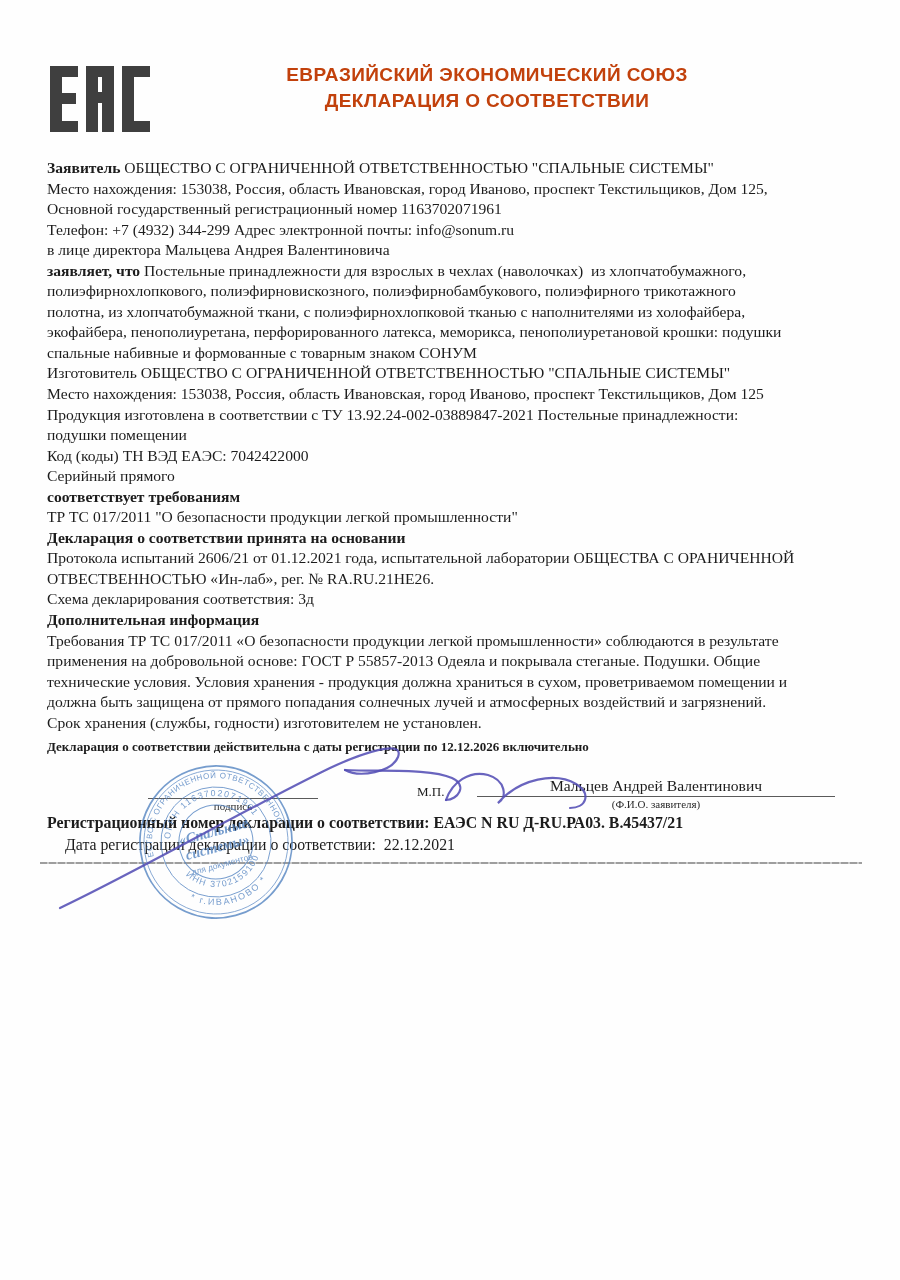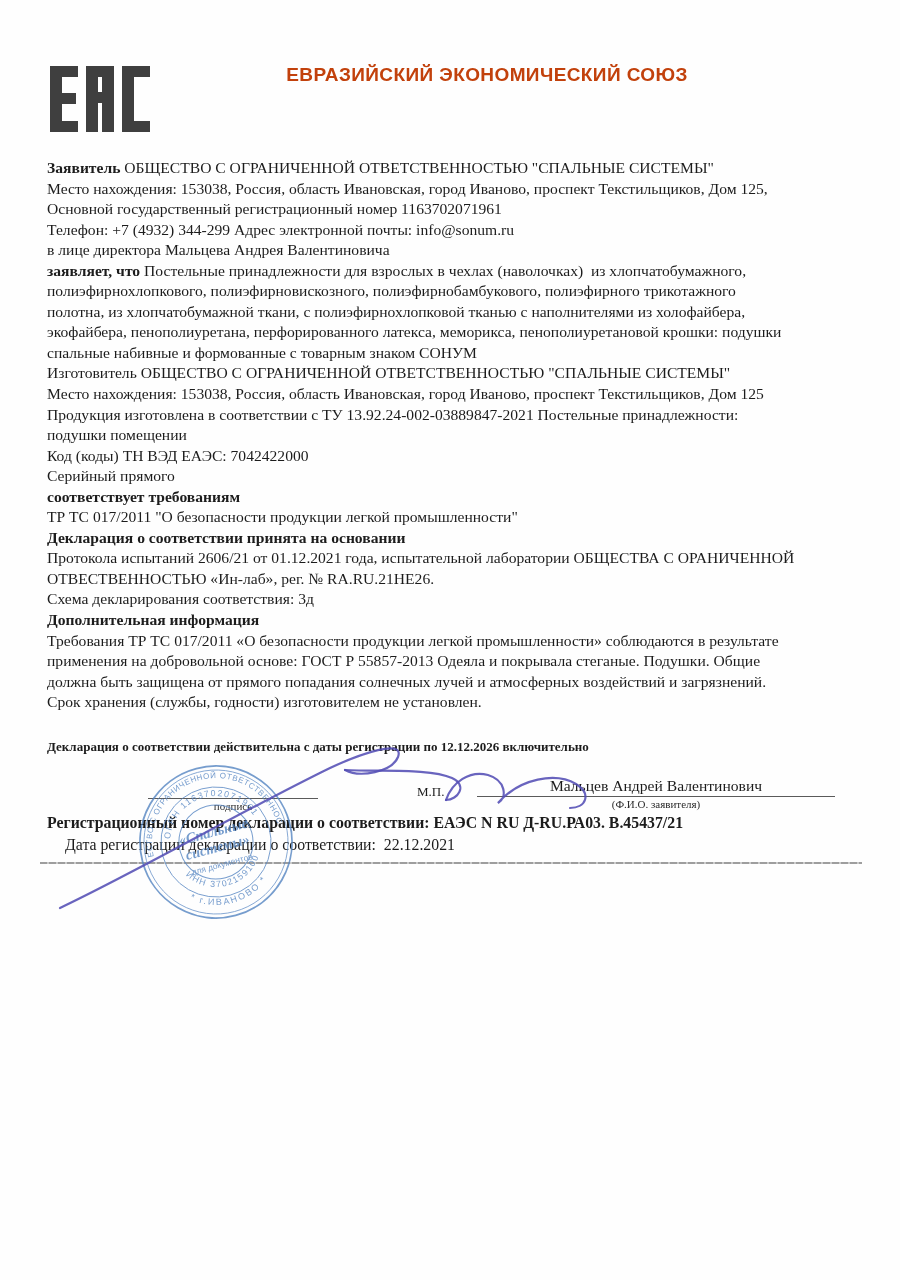--- a/index.html
+++ b/index.html
@@ -74,20 +74,21 @@
 
         <rect x="72" y="0" width="12" height="66"></rect>
         <rect x="72" y="0" width="28" height="11"></rect>
         <rect x="72" y="55" width="28" height="11"></rect>
       </g>
     </svg>
   </div>
 
   <div class="doc-title">
     <div>ЕВРАЗИЙСКИЙ ЭКОНОМИЧЕСКИЙ СОЮЗ</div>
+    <div>ДЕКЛАРАЦИЯ О СООТВЕТСТВИИ</div>
   </div>
 
   <div class="body-text" id="body-lines">
       <div class="tl"><span class="b">Заявитель </span><span>ОБЩЕСТВО С ОГРАНИЧЕННОЙ ОТВЕТСТВЕННОСТЬЮ "СПАЛЬНЫЕ СИСТЕМЫ"</span></div>
       <div class="tl"><span>Место нахождения: 153038, Россия, область Ивановская, город Иваново, проспект Текстильщиков, Дом 125,</span></div>
       <div class="tl"><span>Основной государственный регистрационный номер 1163702071961</span></div>
       <div class="tl"><span>Телефон: +7 (4932) 344-299 Адрес электронной почты: info@sonum.ru</span></div>
       <div class="tl"><span>в лице директора Мальцева Андрея Валентиновича</span></div>
       <div class="tl"><span class="b">заявляет, что </span><span>Постельные принадлежности для взрослых в чехлах (наволочках)  из хлопчатобумажного,</span></div>
       <div class="tl"><span>полиэфирнохлопкового, полиэфирновискозного, полиэфирнобамбукового, полиэфирного трикотажного</span></div>
@@ -102,20 +103,21 @@
       <div class="tl"><span>Серийный прямого</span></div>
       <div class="tl"><span class="b">соответствует требованиям</span></div>
       <div class="tl"><span>ТР ТС 017/2011 "О безопасности продукции легкой промышленности"</span></div>
       <div class="tl"><span class="b">Декларация о соответствии принята на основании</span></div>
       <div class="tl"><span>Протокола испытаний 2606/21 от 01.12.2021 года, испытательной лаборатории ОБЩЕСТВА С ОРАНИЧЕННОЙ</span></div>
       <div class="tl"><span>ОТВЕСТВЕННОСТЬЮ «Ин-лаб», рег. № RA.RU.21НЕ26.</span></div>
       <div class="tl"><span>Схема декларирования соответствия: 3д</span></div>
       <div class="tl"><span class="b">Дополнительная информация</span></div>
       <div class="tl"><span>Требования ТР ТС 017/2011 «О безопасности продукции легкой промышленности» соблюдаются в результате</span></div>
       <div class="tl"><span>применения на добровольной основе: ГОСТ Р 55857-2013 Одеяла и покрывала стеганые. Подушки. Общие</span></div>
+      <div class="tl"><span>технические условия. Условия хранения - продукция должна храниться в сухом, проветриваемом помещении и</span></div>
       <div class="tl"><span>должна быть защищена от прямого попадания солнечных лучей и атмосферных воздействий и загрязнений.</span></div>
       <div class="tl"><span>Срок хранения (службы, годности) изготовителем не установлен.</span></div>
     </div>
 
   <div class="validity">Декларация о соответствии действительна с даты регистрации по 12.12.2026 включительно</div>
 
   <div class="mp">М.П.</div>
 
   <div class="sig-left">
     <div class="sig-rule"></div>

